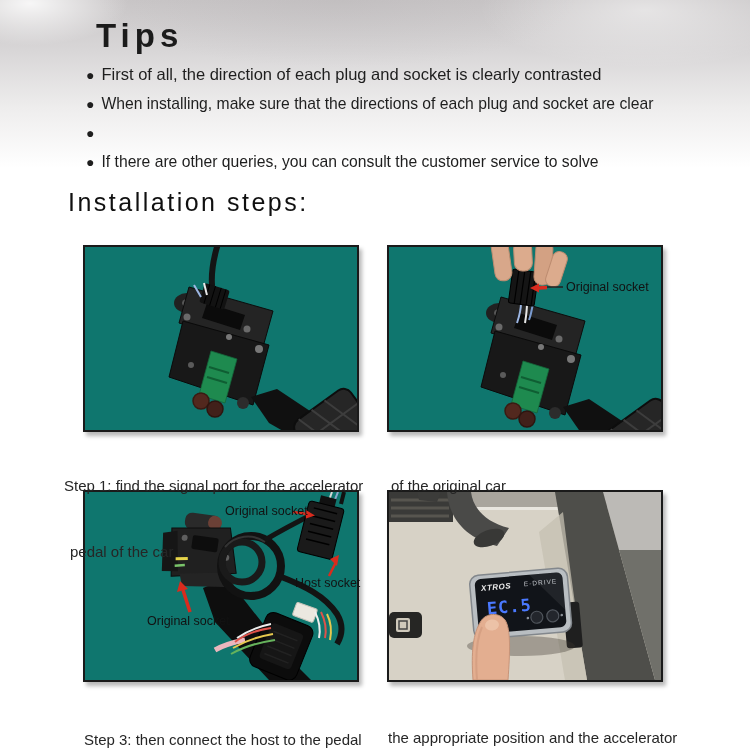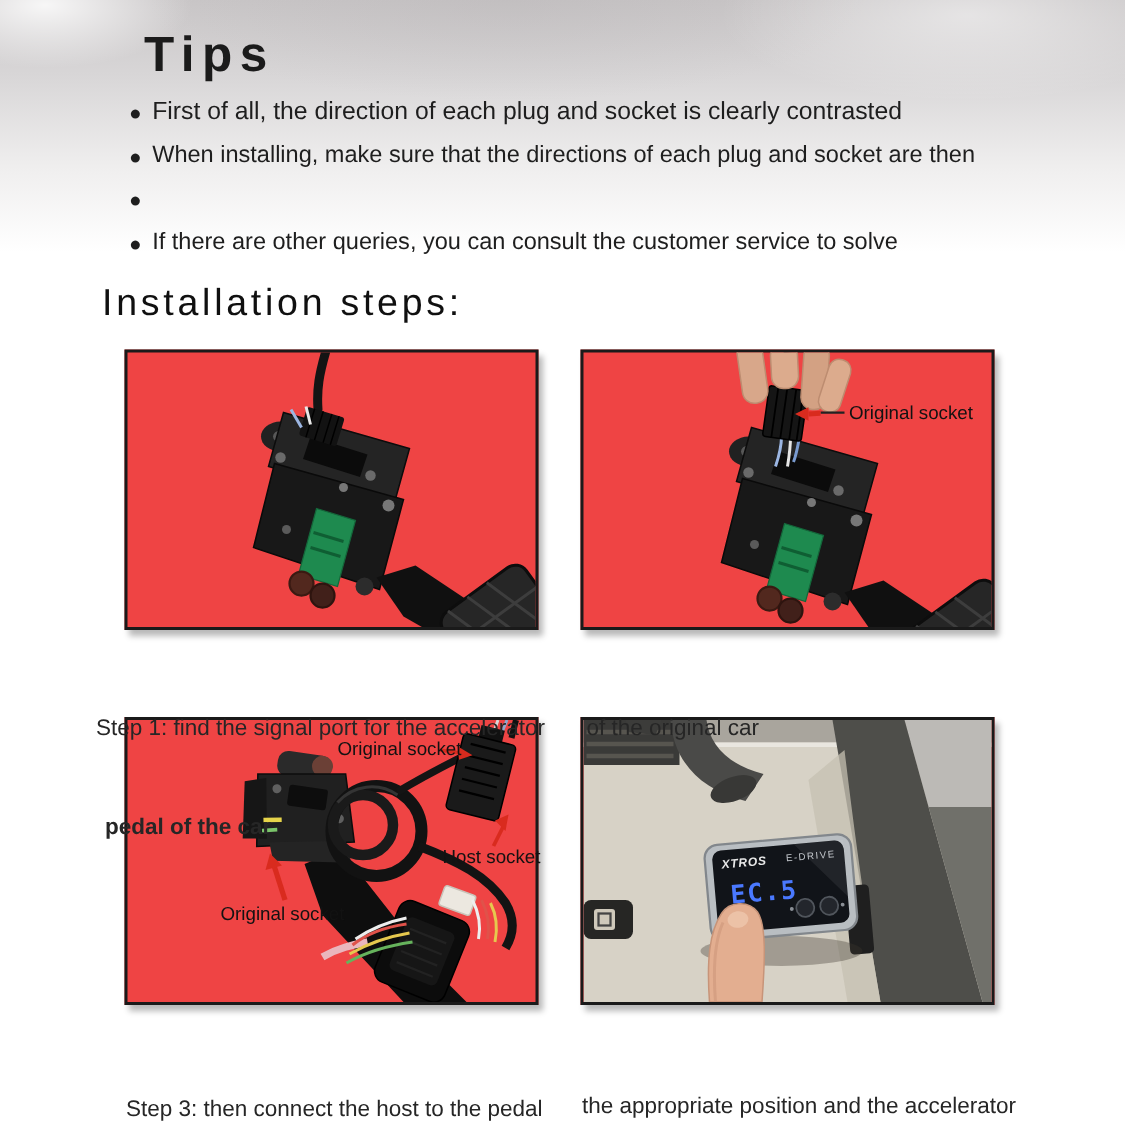--- a/index.html
+++ b/index.html
@@ -28,37 +28,38 @@
   .tip:nth-of-type(1){font-size:16.5px;}
   .tip:nth-of-type(2){font-size:15.7px;}
   .tip:nth-of-type(3){font-size:13.7px;letter-spacing:-0.2px;}
   .tip:nth-of-type(4){font-size:15.7px;}
   .steps-title{
     position:absolute;left:68px;top:188px;
     font-size:25px;letter-spacing:2.5px;color:#101010;font-weight:400;
   }
   
   .figure{
-    position:absolute;width:276px;background:#ef4444;
+    position:absolute;width:276px;background:#0f766e;
     border:2px solid #1a1a1a;box-sizing:border-box;
     box-shadow:3px 4px 4px rgba(0,0,0,0.28);
+    margin-top:12px;
   }
   #fig1{left:83px;top:233px;height:187px;}
   #fig2{left:387px;top:233px;height:187px;}
   #fig3{left:83px;top:478px;height:192px;}
   #fig4{left:387px;top:478px;height:192px;}
   .figure svg{position:absolute;left:0;top:0;width:100%;height:100%;display:block;}
   .photo-label{
     position:absolute;font-size:12.5px;color:#121212;white-space:nowrap;line-height:1;
   }
   
   .caption{position:absolute;color:#262626;font-size:15px;line-height:19px;}
   .caption div{white-space:nowrap;margin-top:47px;}
   #cap1{left:64px;top:429px;}
-  #cap1 div:nth-child(2){padding-left:6px;font-weight:bold;}
+  #cap1 div:nth-child(2){padding-left:6px;}
   #cap2{left:391px;top:429px;}
   #cap3{left:84px;top:683px;}
   #cap4{left:388px;top:681px;}
 </style>
 </head>
 <body>
 
 <svg width="0" height="0" style="position:absolute" aria-hidden="true">
   <defs>
     <g id="pedal-assembly">
@@ -91,21 +92,21 @@
 
 <div class="tips-title">Tips</div>
 
 <div class="tips-list">
   <div class="tip">
     <span class="dot">●</span>
     <span>First of all, the direction of each plug and socket is clearly contrasted</span>
   </div>
   <div class="tip">
     <span class="dot">●</span>
-    <span>When installing, make sure that the directions of each plug and socket are then</span>
+    <span>When installing, make sure that the directions of each plug and socket are clear</span>
   </div>
   <div class="tip">
     <span class="dot">●</span>
   </div>
   <div class="tip">
     <span class="dot">●</span>
     <span>If there are other queries, you can consult the customer service to solve</span>
   </div>
 </div>
 

